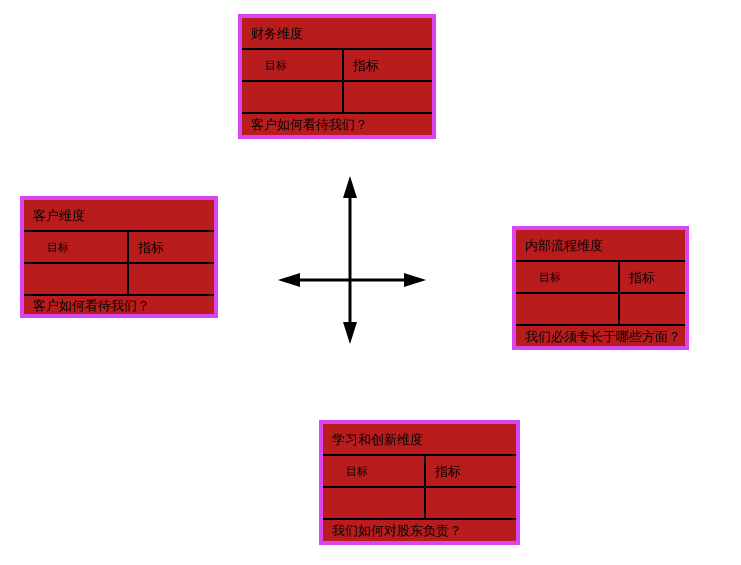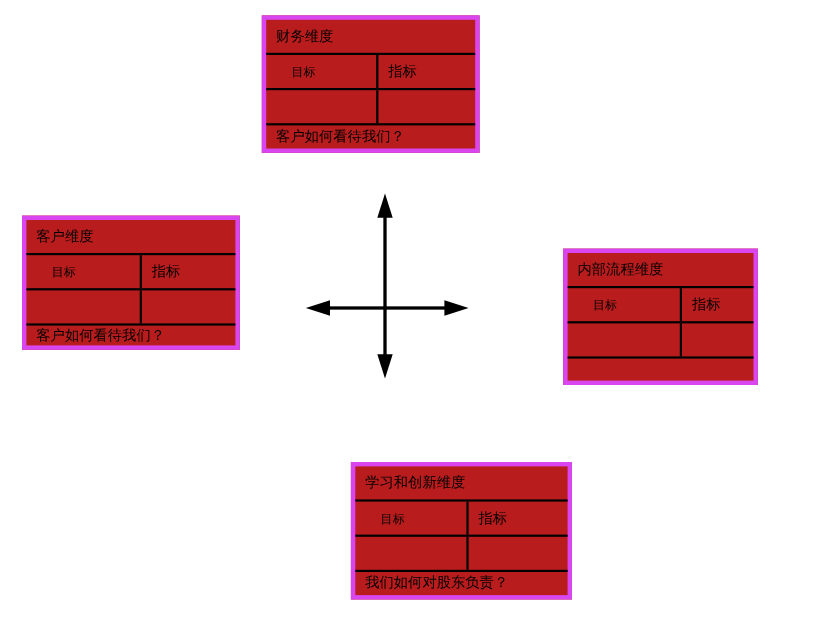--- a/index.html
+++ b/index.html
@@ -168,20 +168,21 @@
   <div class="perspective" id="card-process">
     <div class="persp-title">内部流程维度</div>
     <div class="persp-headrow">
       <div class="cell-left">目标</div>
       <div class="cell-right">指标</div>
     </div>
     <div class="persp-bodyrow">
       <div class="cell-left"></div>
       <div class="cell-right"></div>
     </div>
+    <div class="persp-question">我们必须专长于哪些方面？</div>
   </div>
 
   <div class="perspective" id="card-learning">
     <div class="persp-title">学习和创新维度</div>
     <div class="persp-headrow">
       <div class="cell-left">目标</div>
       <div class="cell-right">指标</div>
     </div>
     <div class="persp-bodyrow">
       <div class="cell-left"></div>

